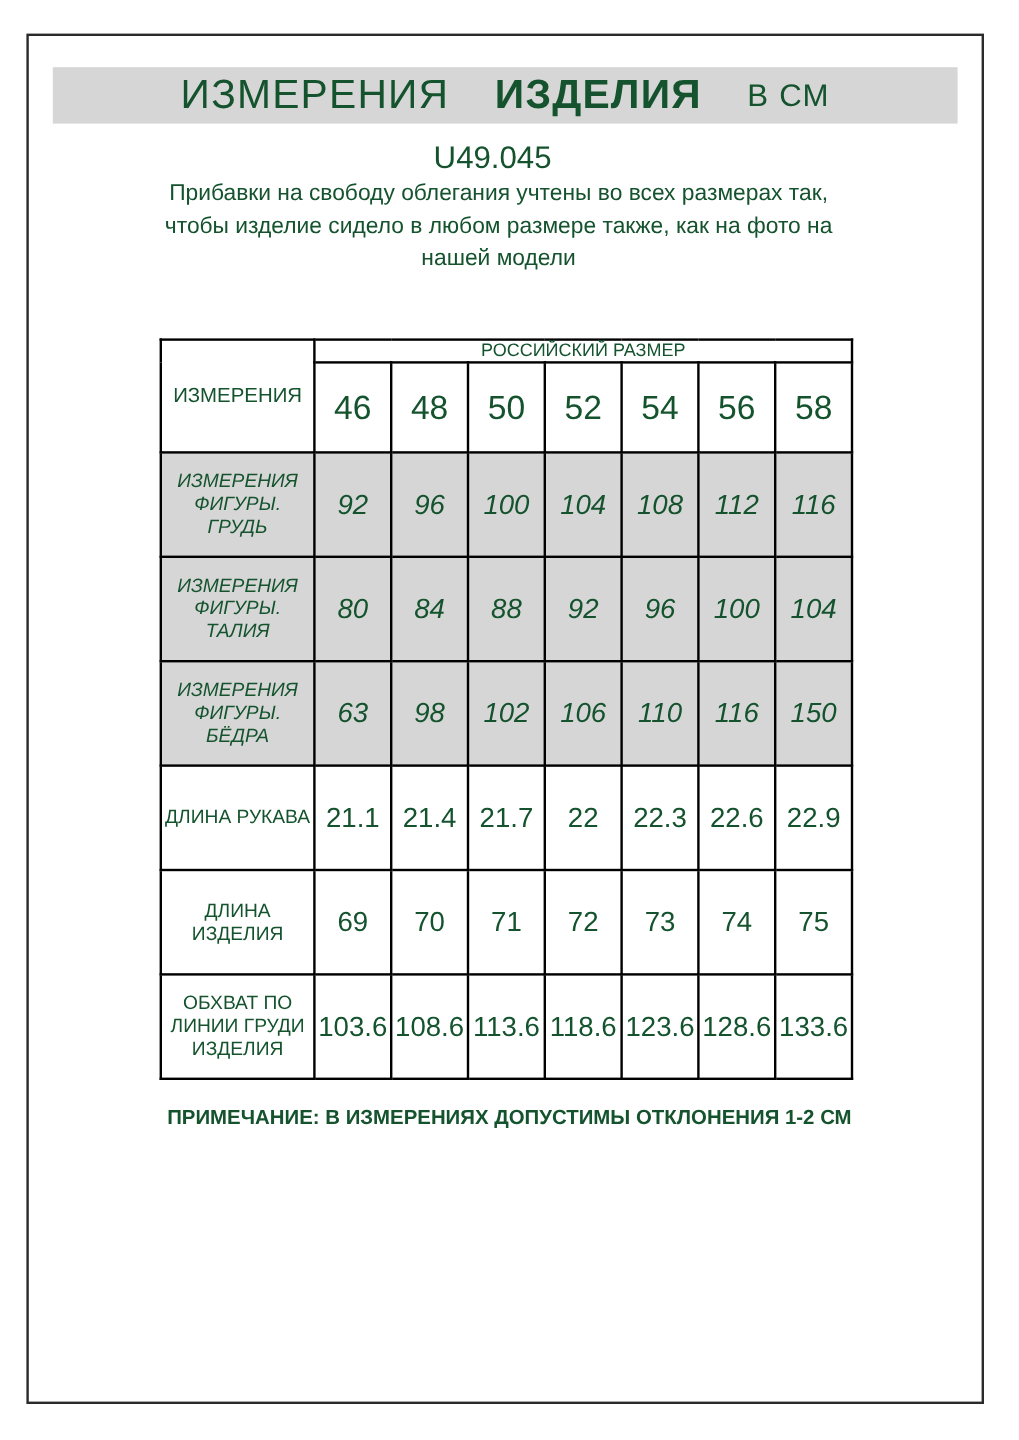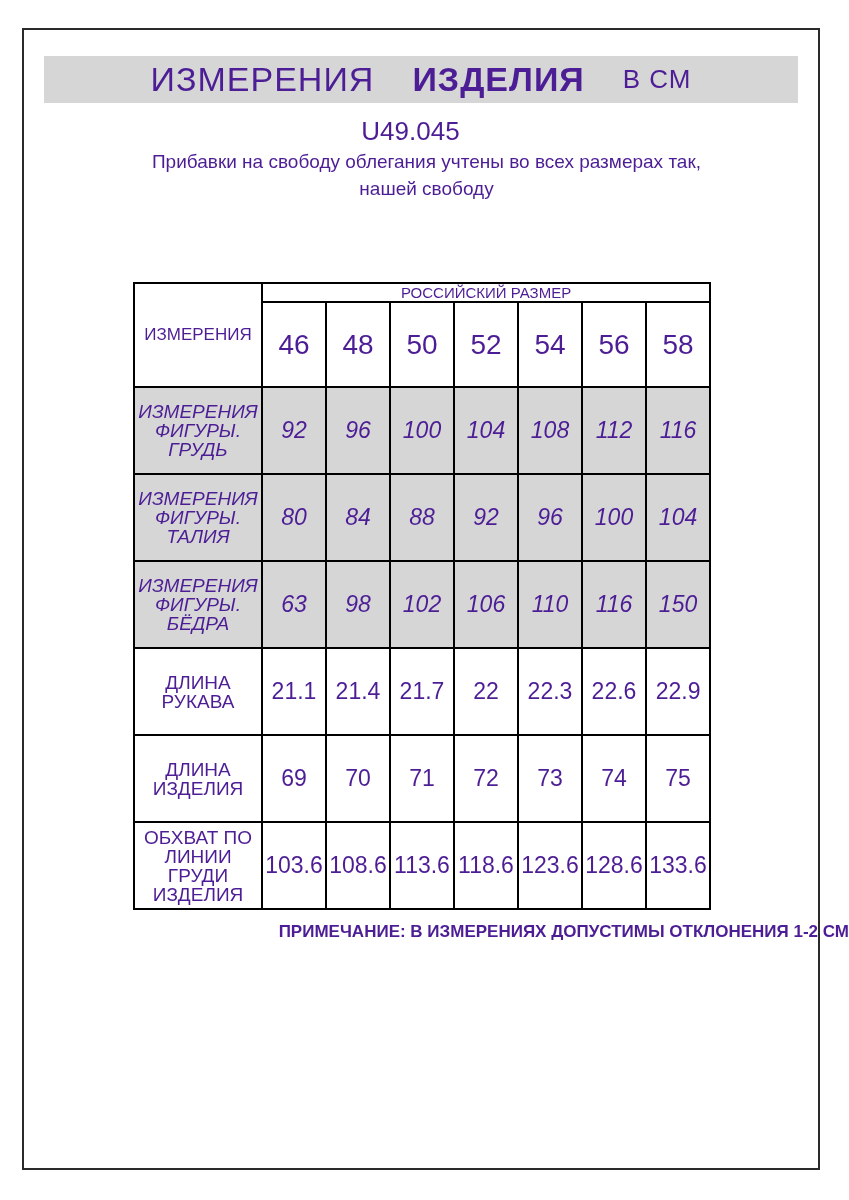--- a/index.html
+++ b/index.html
@@ -3,21 +3,21 @@
 <meta charset="utf-8">
 <style>
   * { margin: 0; padding: 0; box-sizing: border-box; }
   html, body { background: #ffffff; }
   .page {
     position: relative;
     width: 849px;
     height: 1200px;
     background: #ffffff;
     font-family: "Liberation Sans", "DejaVu Sans", sans-serif;
-    color: #4c1d95;
+    color: #14532d;
     overflow: hidden;
   }
   .frame {
     position: absolute;
     left: 22px; top: 28px;
     width: 798px; height: 1142px;
     border: 2px solid #2a2a2a;
     background: #ffffff;
   }
   .header-bar {
@@ -37,21 +37,21 @@
   .article {
     position: absolute;
     left: 0; top: 116px;
     width: 821px;
     text-align: center;
     font-size: 26px;
     font-weight: 500;
   }
   .subtitle {
     position: absolute;
-    left: 11px; top: 148px;
+    left: 0; top: 148px;
     width: 831px;
     text-align: center;
     font-size: 19px;
     line-height: 27px;
     font-weight: 500;
   }
   table.size-table {
     position: absolute;
     left: 133px; top: 282px;
     border-collapse: collapse;
@@ -61,51 +61,52 @@
   table.size-table th, table.size-table td {
     border: 2px solid #000000;
     text-align: center;
     vertical-align: middle;
     background: #ffffff;
     font-weight: normal;
     padding: 0 2px;
   }
   th.corner { font-size: 17px; }
   th.group  { height: 14px; font-size: 15px; font-weight: 500; }
-  th.size   { height: 85px; font-size: 28px; font-weight: 700; margin-left: 24px; }
+  th.size   { height: 75px; font-size: 28px; font-weight: 700; margin-left: 24px; }
   tr.body-row { height: 87px; }
-  th.rowlabel { font-size: 19px; line-height: 19px; margin-left: 24px; }
+  th.rowlabel { font-size: 16px; line-height: 19px; margin-left: 24px; }
   td.val      { font-size: 23px; }
   tr.shaded th, tr.shaded td { background: #d6d6d6; font-style: italic; }
   .note {
     position: absolute;
     left: 0; top: 922px;
     width: 849px;
-    text-align: right;
+    text-align: center;
     font-size: 17px;
     font-weight: 700;
   }
 </style>
 </head>
 <body>
 
 <div class="page">
   <div class="frame"></div>
 
   <div class="header-bar">
     <span class="header-title-normal">ИЗМЕРЕНИЯ</span>
     <span class="header-title-bold">ИЗДЕЛИЯ</span>
     <span class="header-unit">В СМ</span>
   </div>
 
   <div class="article">U49.045</div>
 
   <div class="subtitle">
     <div>Прибавки на свободу облегания учтены во всех размерах так,</div>
-    <div>нашей свободу</div>
+    <div>чтобы изделие сидело в любом размере также, как на фото на</div>
+    <div>нашей модели</div>
   </div>
 
   <table class="size-table">
     <colgroup>
       <col style="width:128px">
       <col style="width:64px">
         <col style="width:64px">
         <col style="width:64px">
         <col style="width:64px">
       <col style="width:64px">

